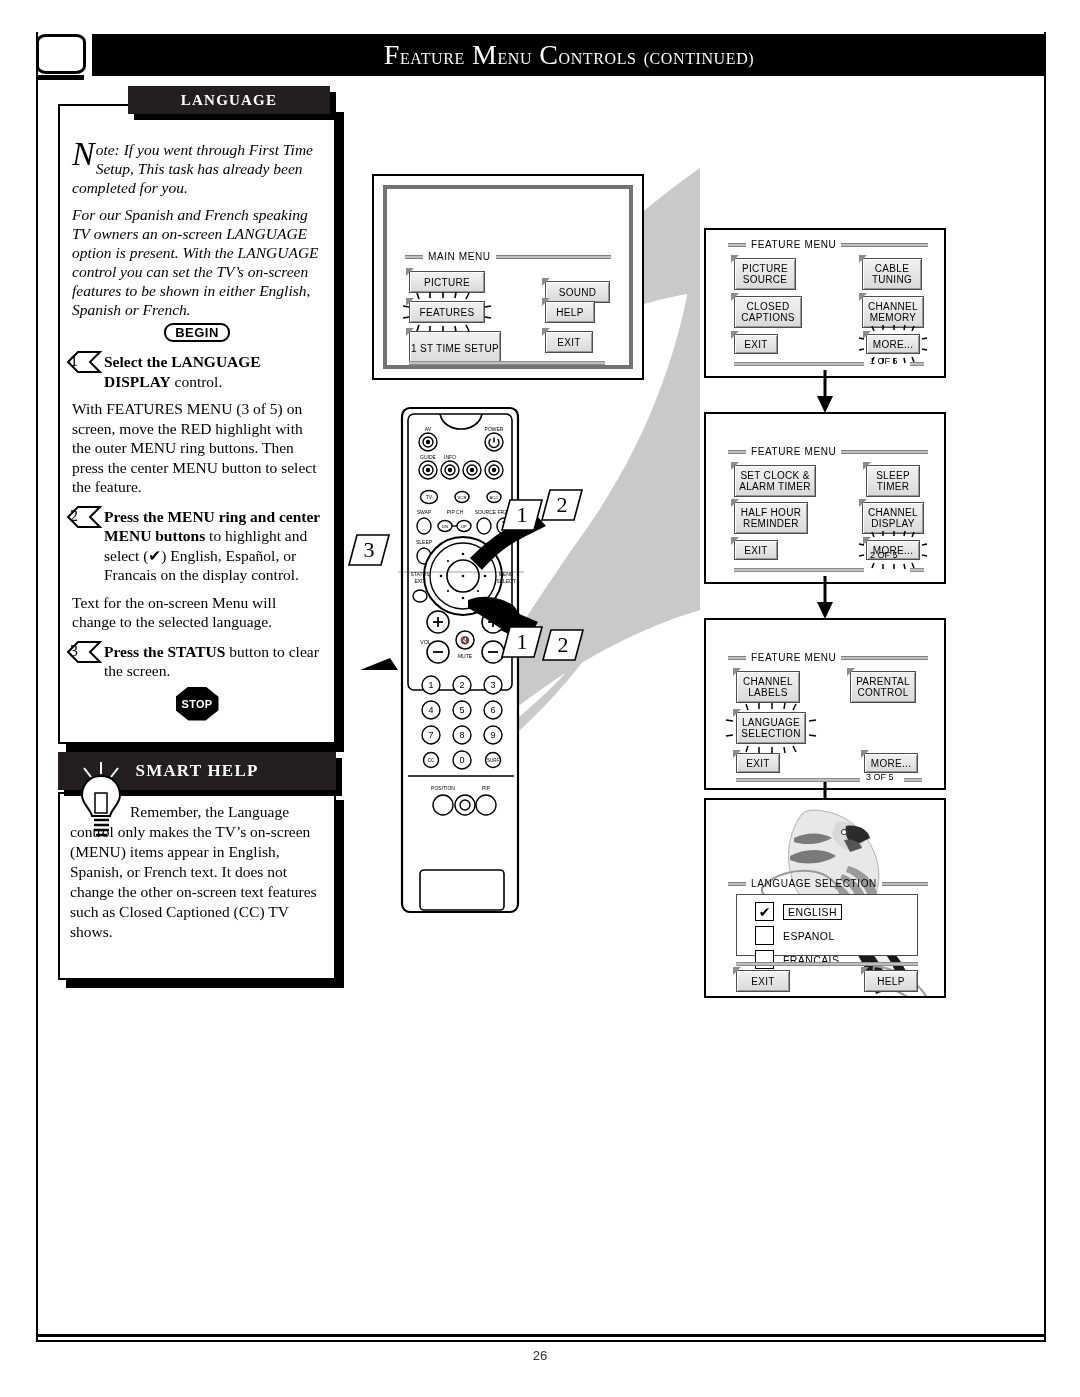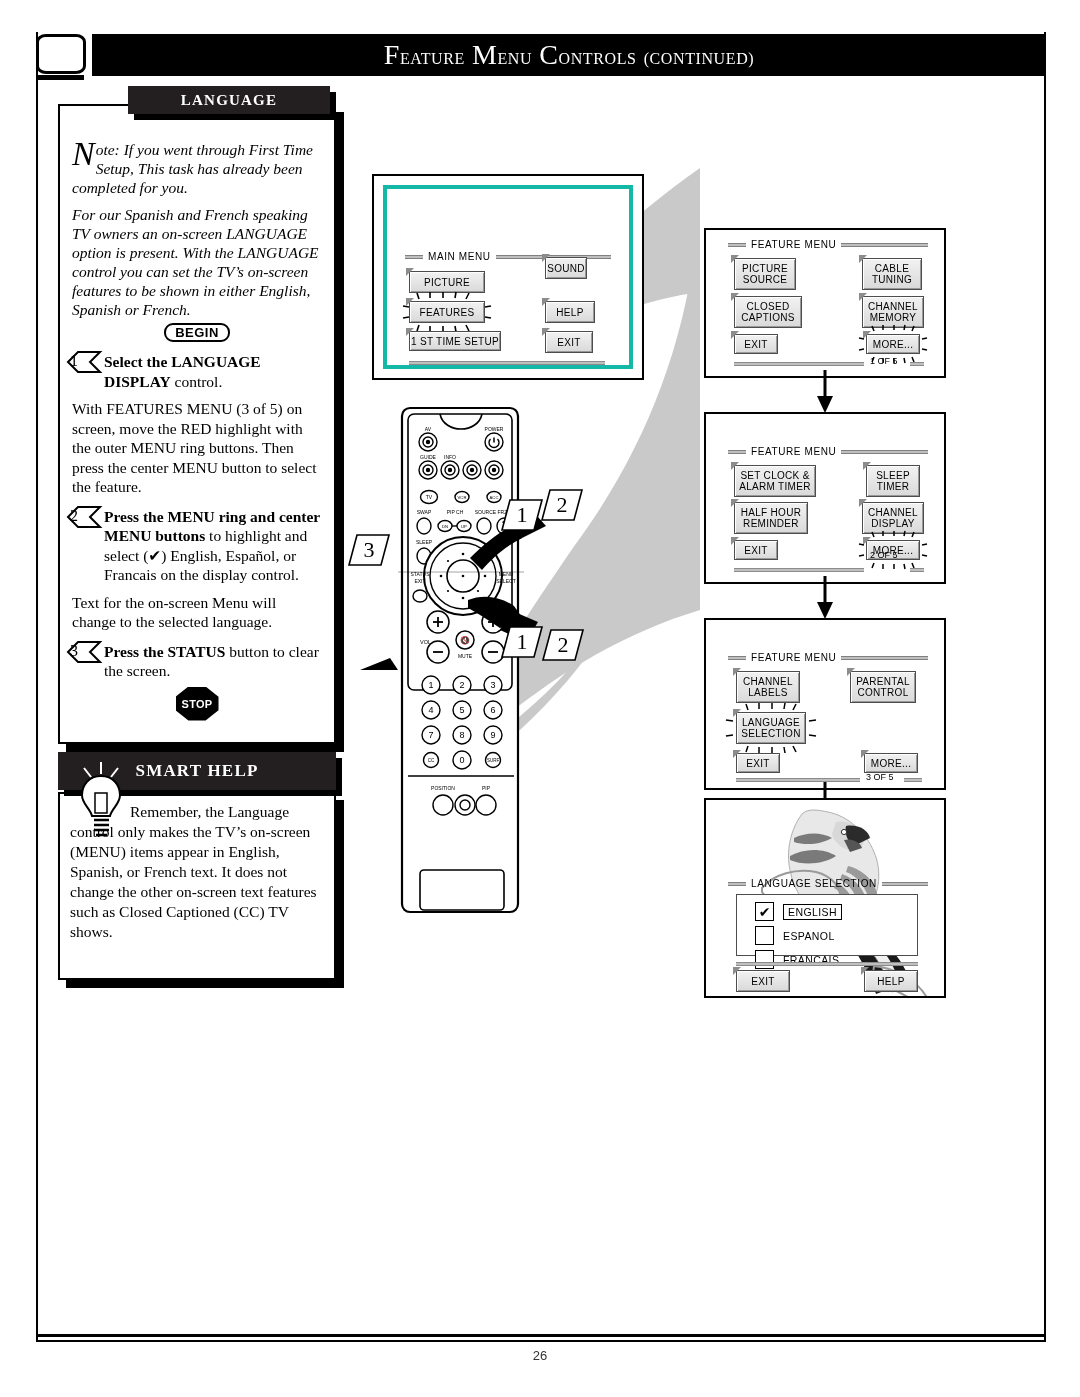--- a/index.html
+++ b/index.html
@@ -223,21 +223,21 @@
   #tv-main {
     position: absolute;
     left: 372px; top: 174px;
     width: 272px; height: 206px;
     border: 2px solid #000;
     background: #fff;
   }
   #tv-main .inner {
     position: absolute;
     left: 9px; top: 9px; right: 9px; bottom: 9px;
-    border: 4px solid #14b8a6;
+    border: 4px solid #737373;
     background: #fff;
   }
 
   .osd-header {
     position: absolute;
     display: flex; align-items: center;
     font-family: "Liberation Sans", sans-serif;
     font-size: 10px;
     letter-spacing: .6px;
     color: #000;
@@ -441,21 +441,21 @@
   <div class="inner">
     <div class="osd-header" style="left:18px; top:62px; width:206px;">
       <span class="dash short"></span>
       <span>MAIN MENU</span>
       <span class="dash long"></span>
     </div>
 
     <div class="osd-btn" style="left:22px; top:82px; width:76px; height:22px;">
       <span>PICTURE</span>
     </div>
-    <div class="osd-btn" style="left:158px; top:68px; width:42px; height:22px;text-align:center;">
+    <div class="osd-btn" style="left:158px; top:92px; width:65px; height:22px;text-align:center;">
       <span>SOUND</span>
     </div>
 
     <div class="osd-btn" style="left:22px; top:112px; width:76px; height:22px;">
       <span>FEATURES</span>
     </div>
     <svg class="sparkle" style="left:12px; top:102px; width:96px; height:42px;" viewBox="0 0 96 42">
       <g stroke="#000" stroke-width="1.6">
         <line x1="18" y1="2" x2="20" y2="8"></line>
           <line x1="31" y1="1" x2="31" y2="7"></line>
@@ -471,21 +471,21 @@
           <line x1="4" y1="27" x2="10" y2="26"></line>
         <line x1="92" y1="15" x2="86" y2="16"></line>
           <line x1="92" y1="27" x2="86" y2="26"></line>
       </g>
     </svg>
 
     <div class="osd-btn" style="left:158px; top:112px; width:50px; height:22px;">
       <span>HELP</span>
     </div>
 
-    <div class="osd-btn" style="left:22px; top:142px; width:92px; height:20px;">
+    <div class="osd-btn" style="left:22px; top:142px; width:92px; height:34px;">
       <span>1 ST TIME SETUP</span>
     </div>
     <div class="osd-btn" style="left:158px; top:142px; width:48px; height:22px;">
       <span>EXIT</span>
     </div>
 
     <div class="osd-bottom-rule" style="left:22px; top:172px; width:196px;"></div>
   </div>
 </div>
 

